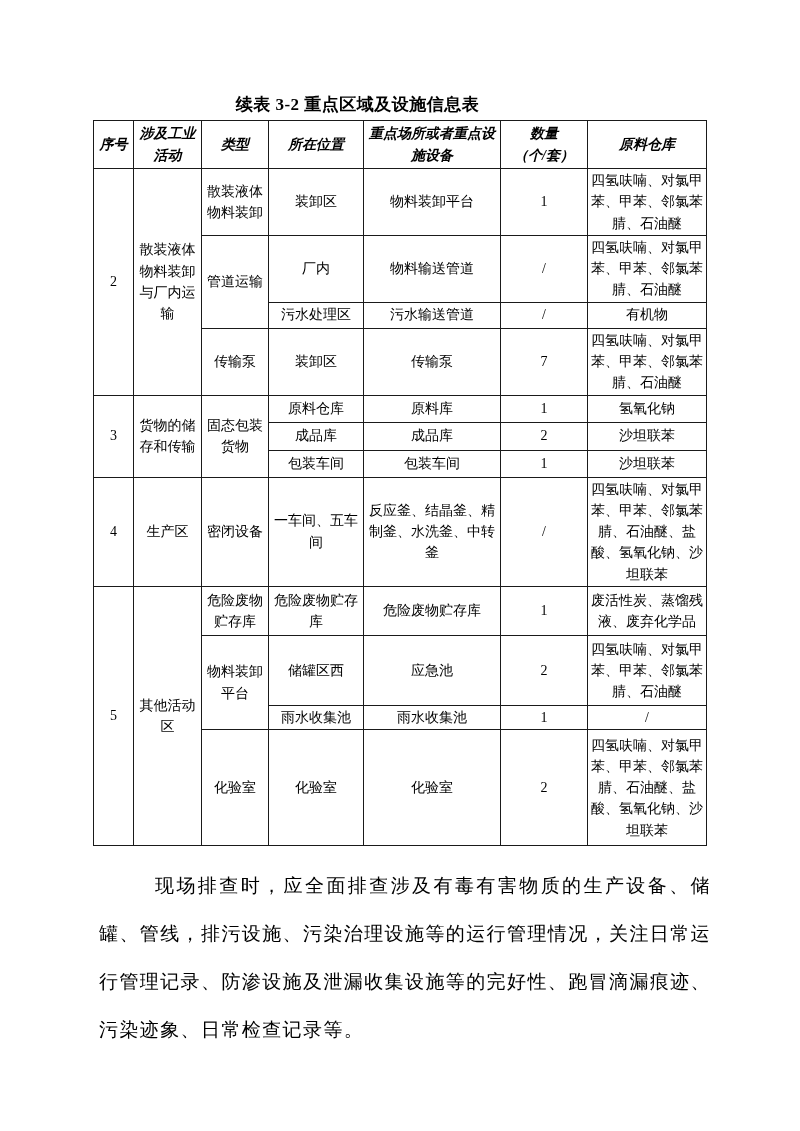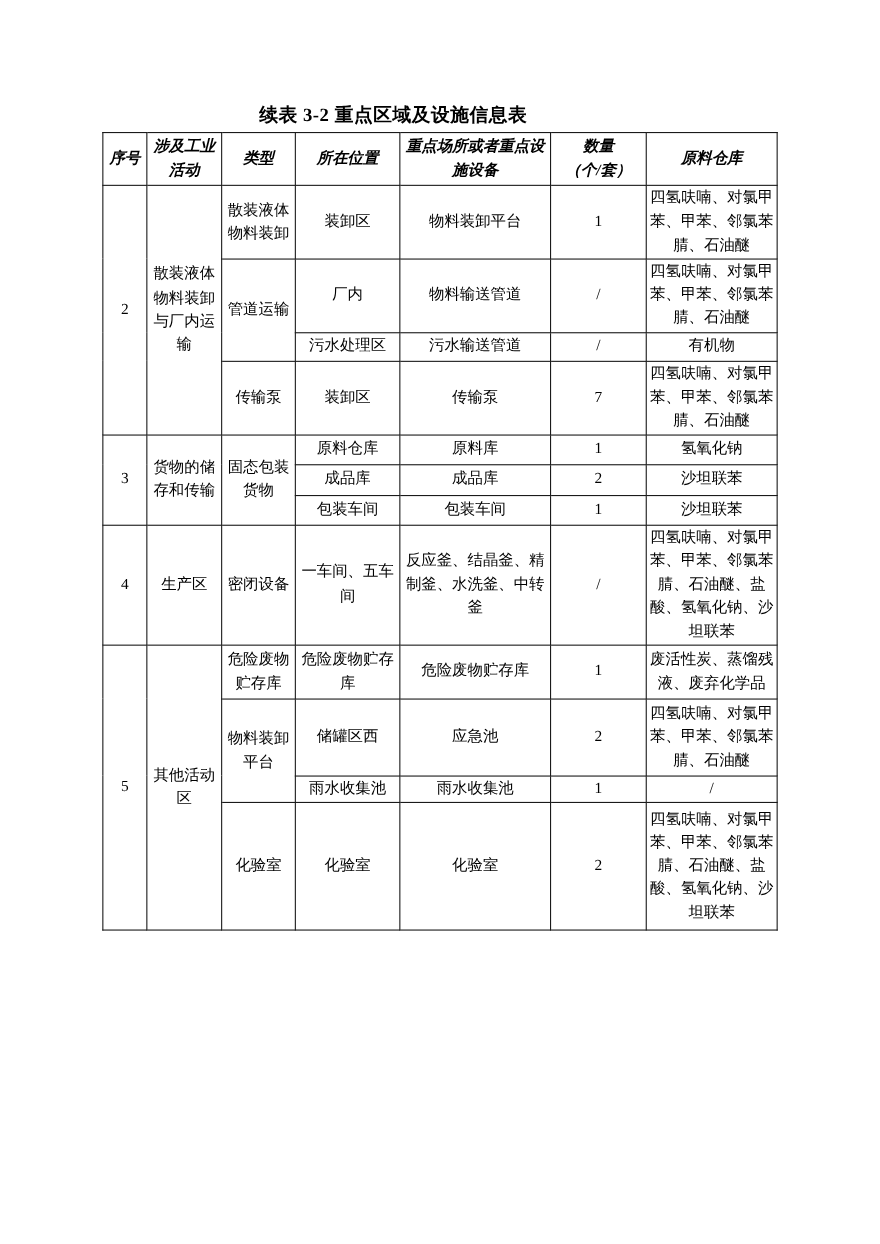--- a/index.html
+++ b/index.html
@@ -200,15 +200,16 @@
         <td>化验室</td>
         <td>化验室</td>
         <td>化验室</td>
         <td>2</td>
         <td>四氢呋喃、对氯甲苯、甲苯、邻氯苯腈、石油醚、盐酸、氢氧化钠、沙坦联苯</td>
       </tr>
     </tbody>
   </table>
 
 
+  <p class="body-paragraph">现场排查时，应全面排查涉及有毒有害物质的生产设备、储罐、管线，排污设施、污染治理设施等的运行管理情况，关注日常运行管理记录、防渗设施及泄漏收集设施等的完好性、跑冒滴漏痕迹、污染迹象、日常检查记录等。</p>
 
 
 </div>
 
 </body></html>

